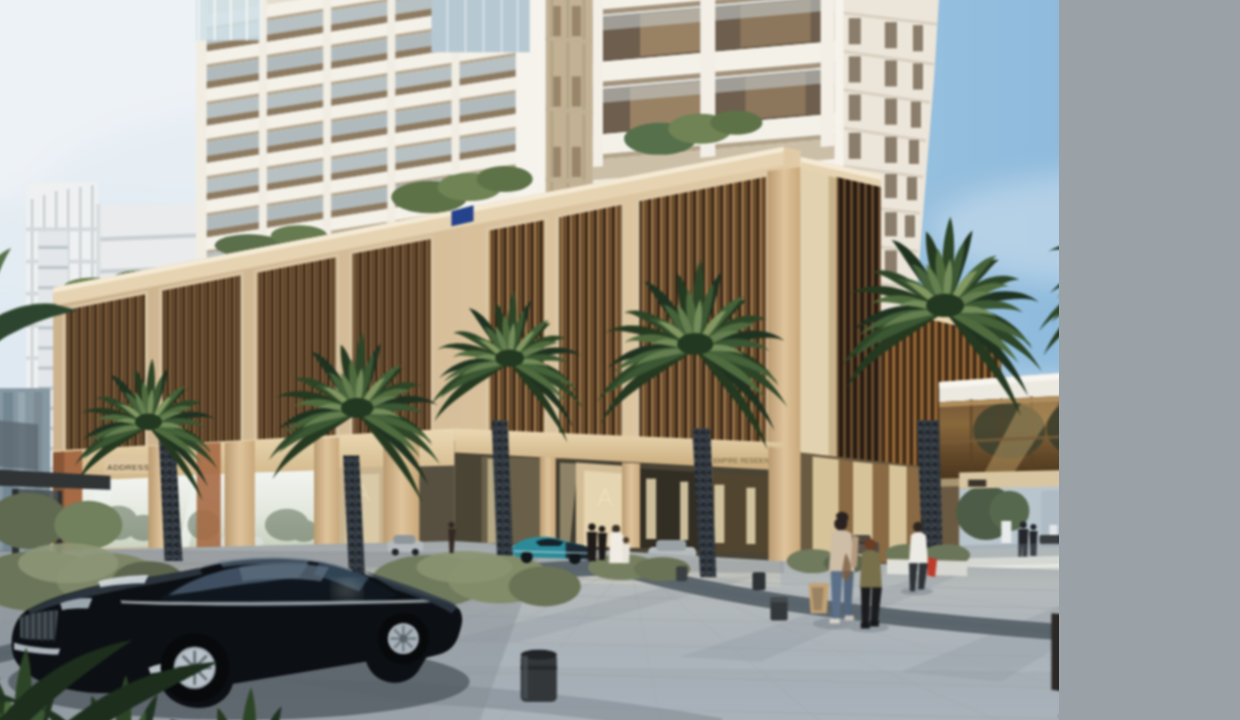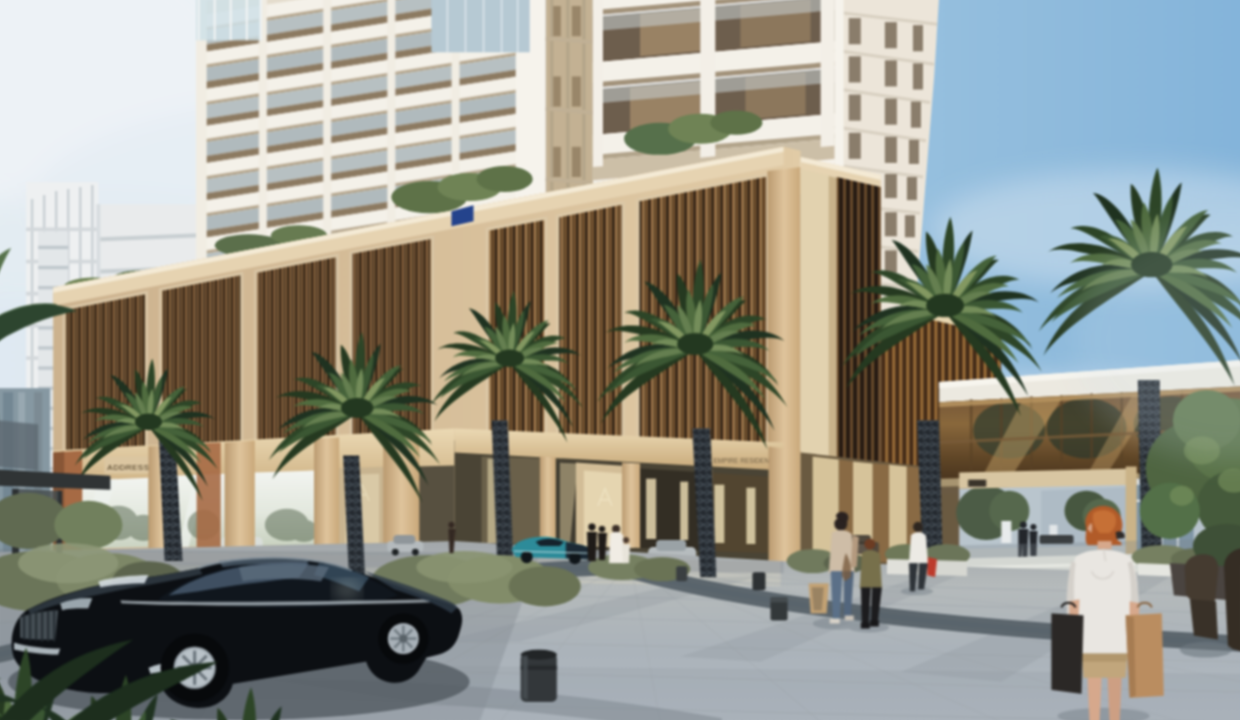--- a/index.html
+++ b/index.html
@@ -1,16 +1,16 @@
 <!DOCTYPE html>
 <html><head>
 <meta charset="utf-8">
 <style>
 html,body{margin:0;padding:0;background:#9aa2a8;font-family:"Liberation Sans",sans-serif;}
-#scene{width:1240px;height:720px;overflow:hidden;position:relative;text-decoration:underline;}
+#scene{width:1059px;height:720px;overflow:hidden;position:relative;text-decoration:underline;}
 #scene svg{filter:blur(0.8px) saturate(0.96);margin:-2px;}
 </style>
 </head>
 <body>
 <div id="scene">
 <svg width="1244" height="724" viewBox="0 0 1240 720" preserveAspectRatio="none" xmlns="http://www.w3.org/2000/svg">
 <defs>
 <linearGradient id="skyg" x1="0" y1="0" x2="1" y2="0">
 <stop offset="0" stop-color="#cddded"></stop>
           <stop offset="0.35" stop-color="#b5d0e6"></stop>

